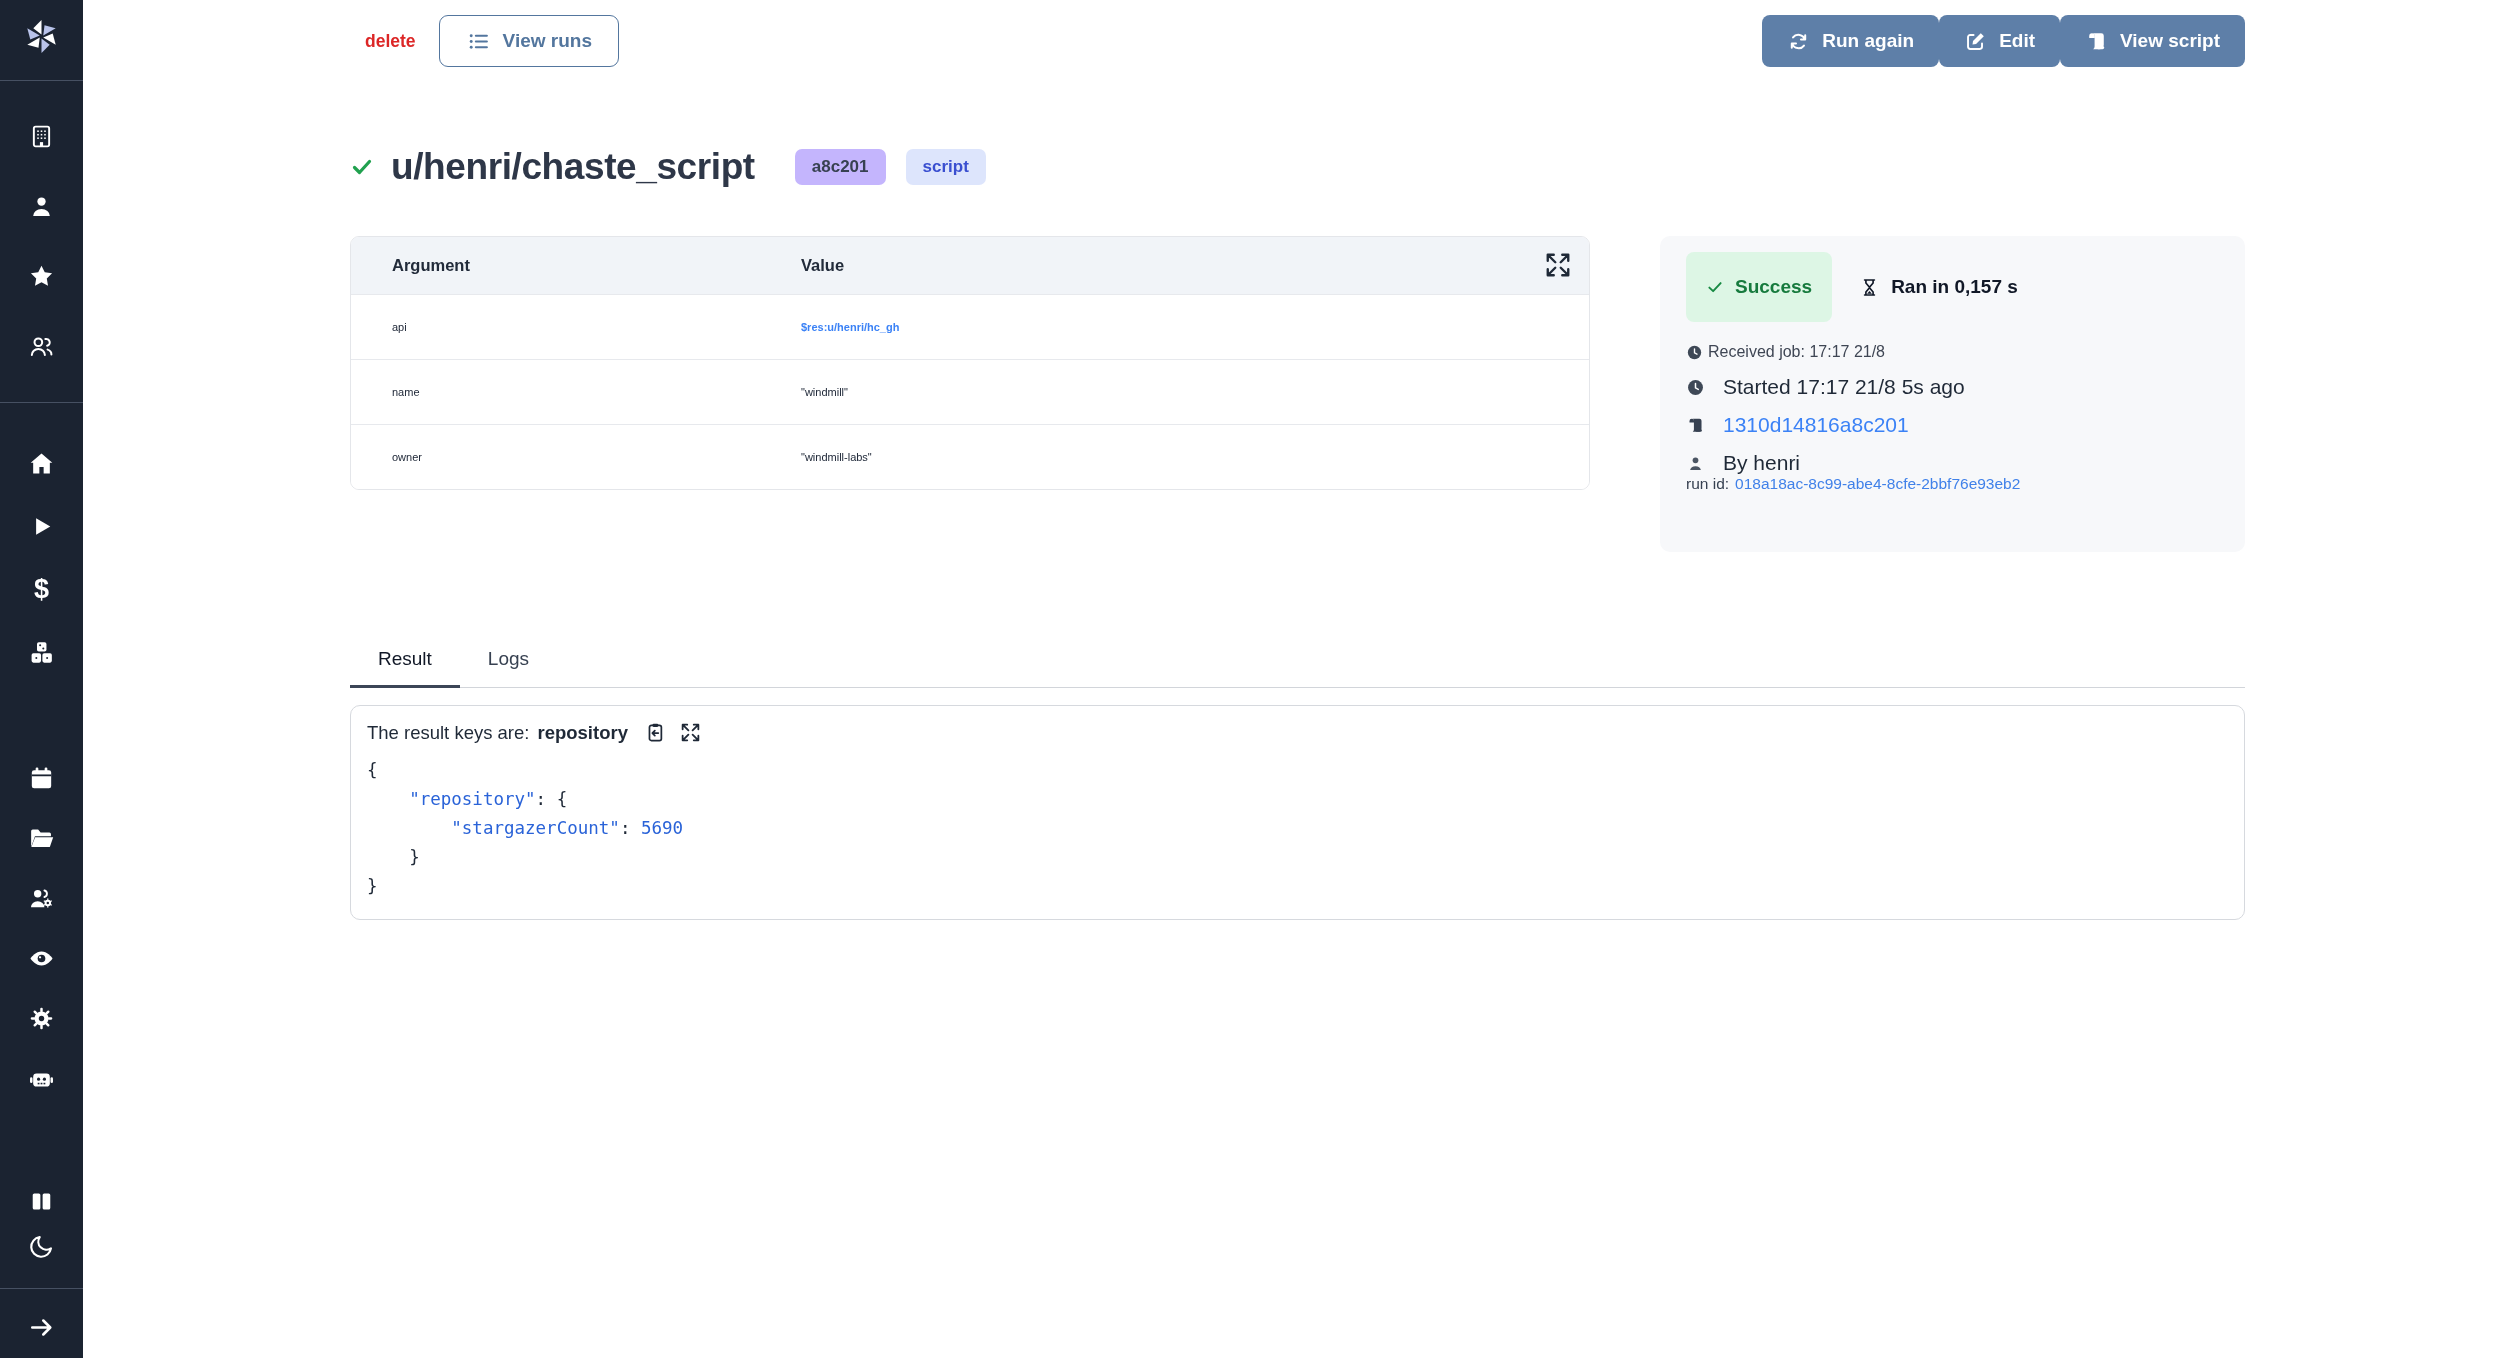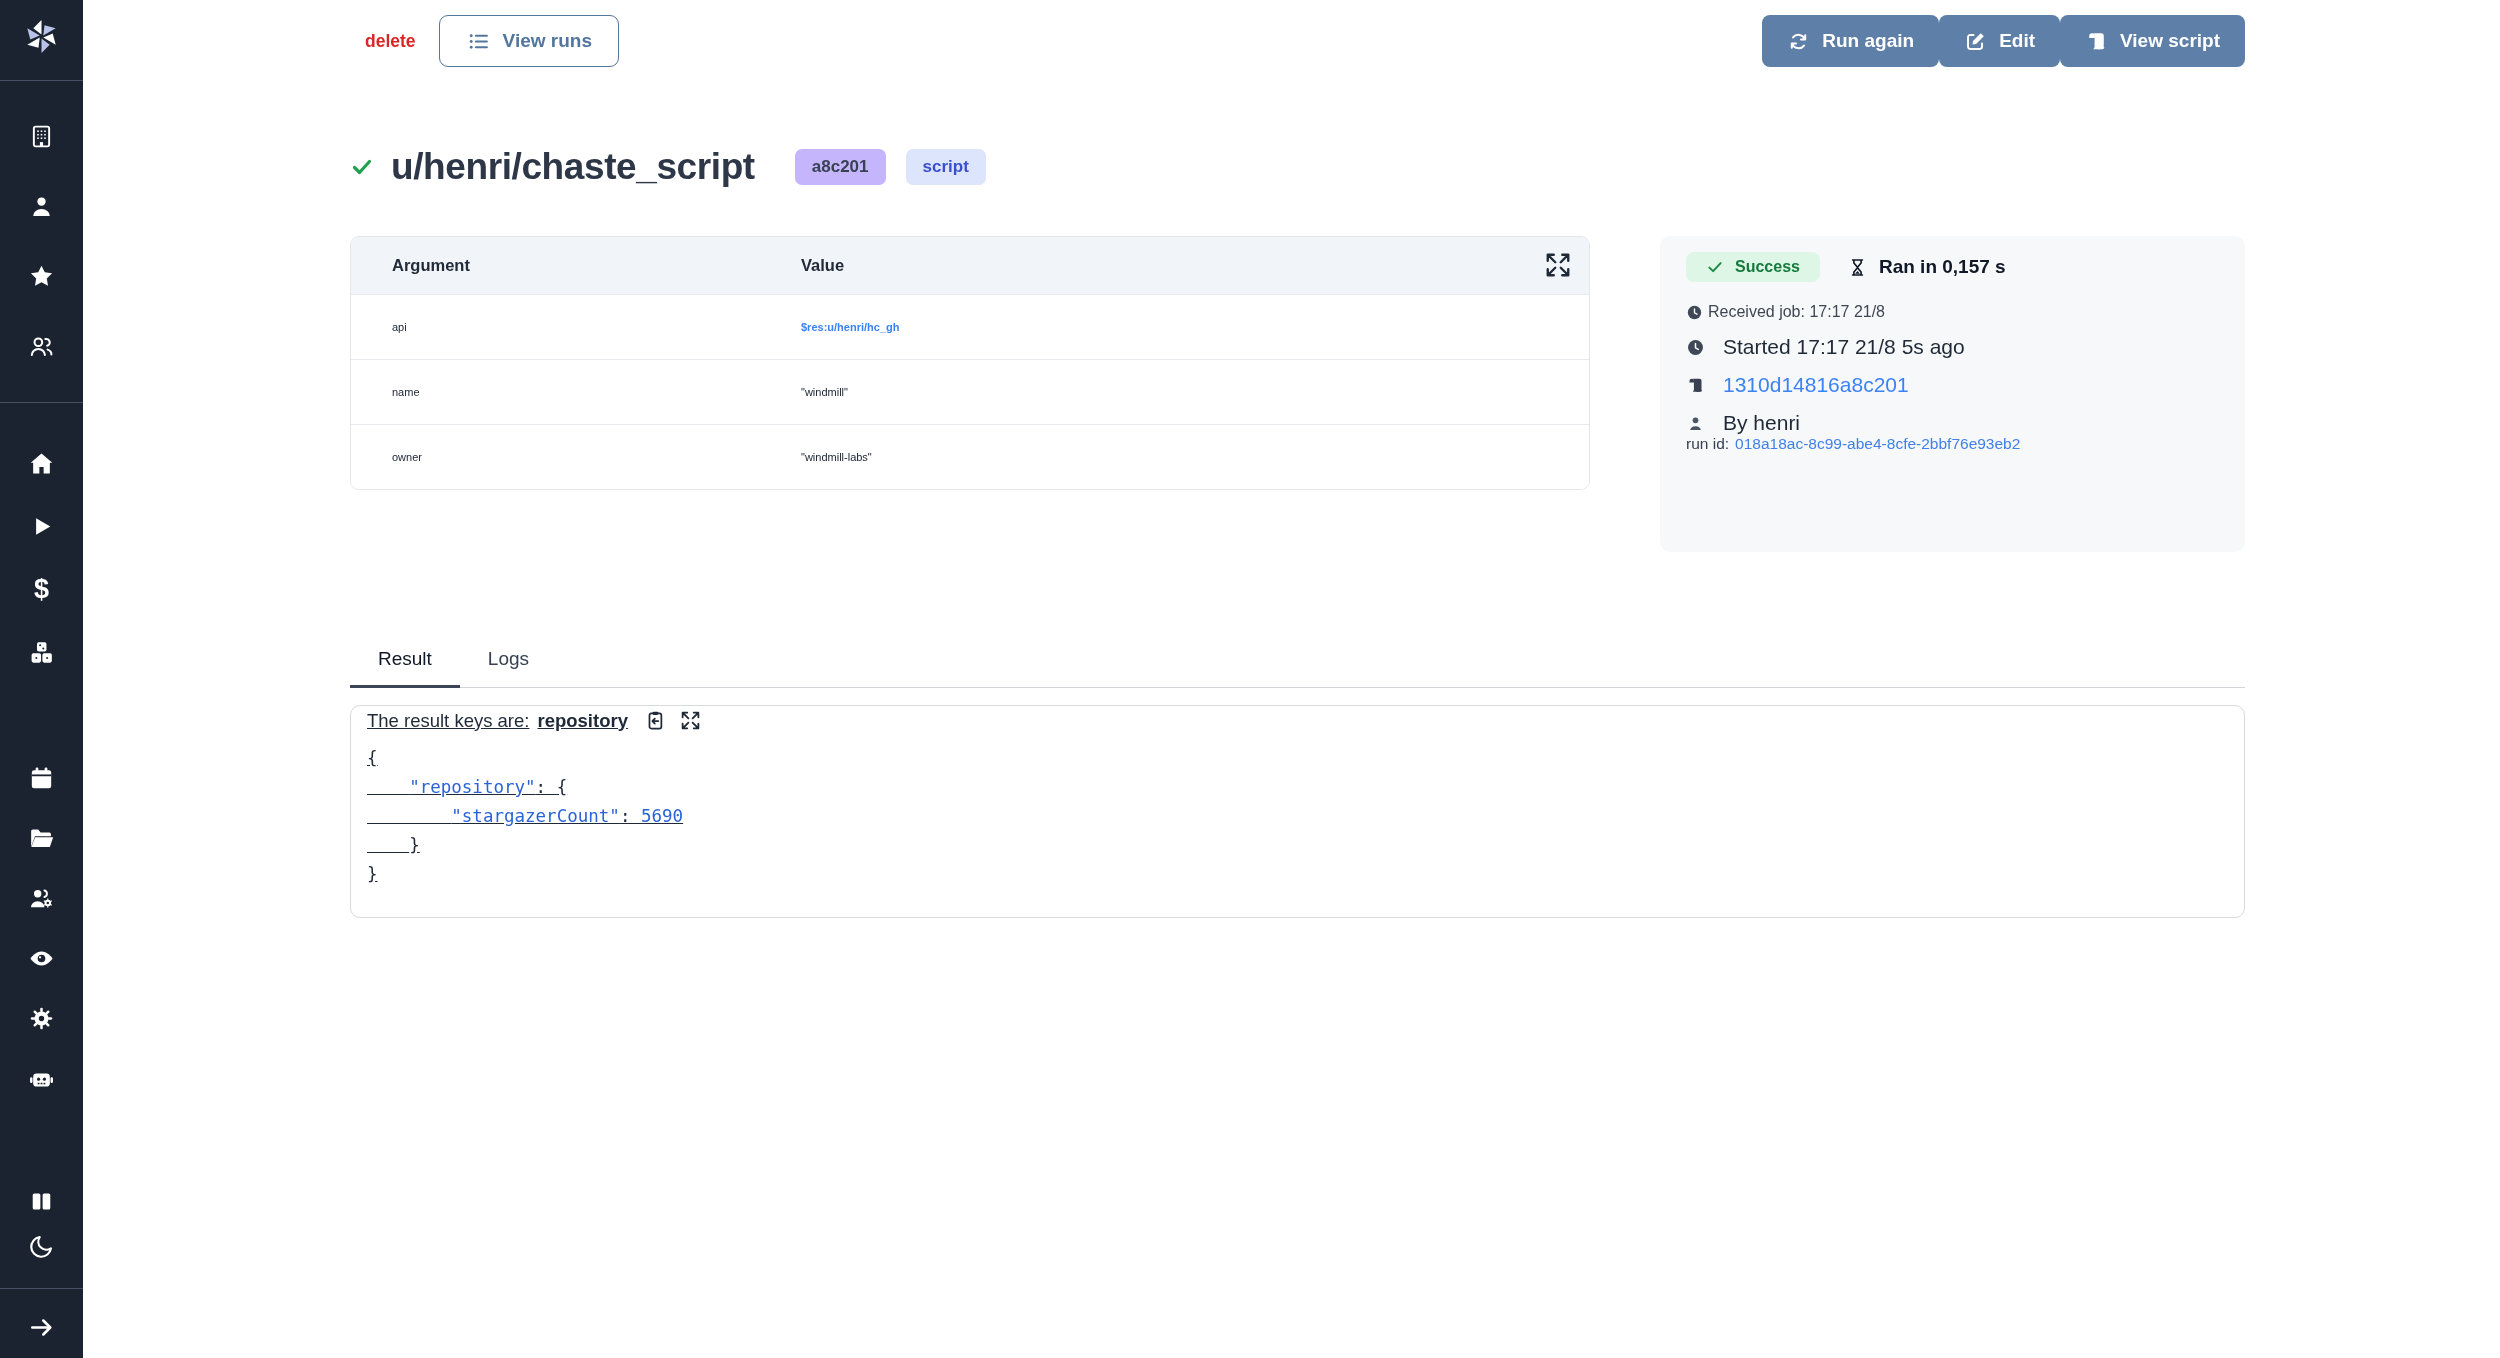--- a/index.html
+++ b/index.html
@@ -48,33 +48,33 @@
   .col-arg { width:450px; padding-left:41px; flex:none; }
   .col-val { flex:1; }
   .t-expand { position:absolute; right:16px; top:13px; width:30px; height:30px; }
   .t-row { height:65px; display:flex; align-items:center; border-top:1px solid #e7e9ed;
            font-size:11px; color:#202939; background:#fff; }
   .val-link { color:#3b82f6; font-weight:600; cursor:pointer; }
 
   .status-card { width:585px; height:316px; background:#f7f8fa; border-radius:10px; padding:16px 26px 24px; }
   .st-row { display:flex; align-items:center; }
   .success-badge { display:inline-flex; align-items:center; gap:11px; background:#ddf6e5;
-                   color:#167a3d; font-size:16px; font-weight:600; padding:6px 20px; border-radius:8px; }
+                   color:#167a3d; font-size:19px; font-weight:600; padding:24px 20px; border-radius:8px; }
   .ranin { display:flex; align-items:center; gap:11px; margin-left:27px; font-size:19px; font-weight:600; color:#111827; }
   .st-received { margin-top:21px; gap:5px; font-size:16px; color:#3f4654; }
   .st-big { margin-top:14px; gap:18px; font-size:21px; color:#1f2937; }
   .st-link { color:#3b82f6; cursor:pointer; }
   .st-runid { font-size:15.5px; color:#374151; }
   .runid-link { color:#4081e9; margin-left:6px; cursor:pointer; }
 
   .tabs { margin-top:96px; display:flex; border-bottom:1px solid #d2d5da; }
   .tab { padding:0 28px 15px; font-size:19px; color:#374151; cursor:pointer; }
   .tab.active { color:#111827; font-weight:500; border-bottom:3px solid #3c4657; margin-bottom:-1px; }
 
-  .result-card { margin-top:17px; border:1px solid #d6d9de; border-radius:10px; padding:3px 16px 18px; min-height:213px;text-decoration:underline; }
+  .result-card { margin-top:17px; border:1px solid #d6d9de; border-radius:10px; padding:15px 16px 18px; min-height:213px; }
   .result-head { display:flex; align-items:center; font-size:18.5px; color:#1f2937; }
   .result-key { font-weight:bold; margin-left:8px; }
   .rh-ic { width:23px; height:23px; margin-left:14px; }
   .code { margin-top:12px; font-family:"DejaVu Sans Mono", monospace; font-size:17.5px;
           line-height:29px; color:#1f2937; }
   .code div { white-space:pre; }
   .tok-key, .tok-num { color:#2a63d8; }
 </style>
 </head>
 <body>

